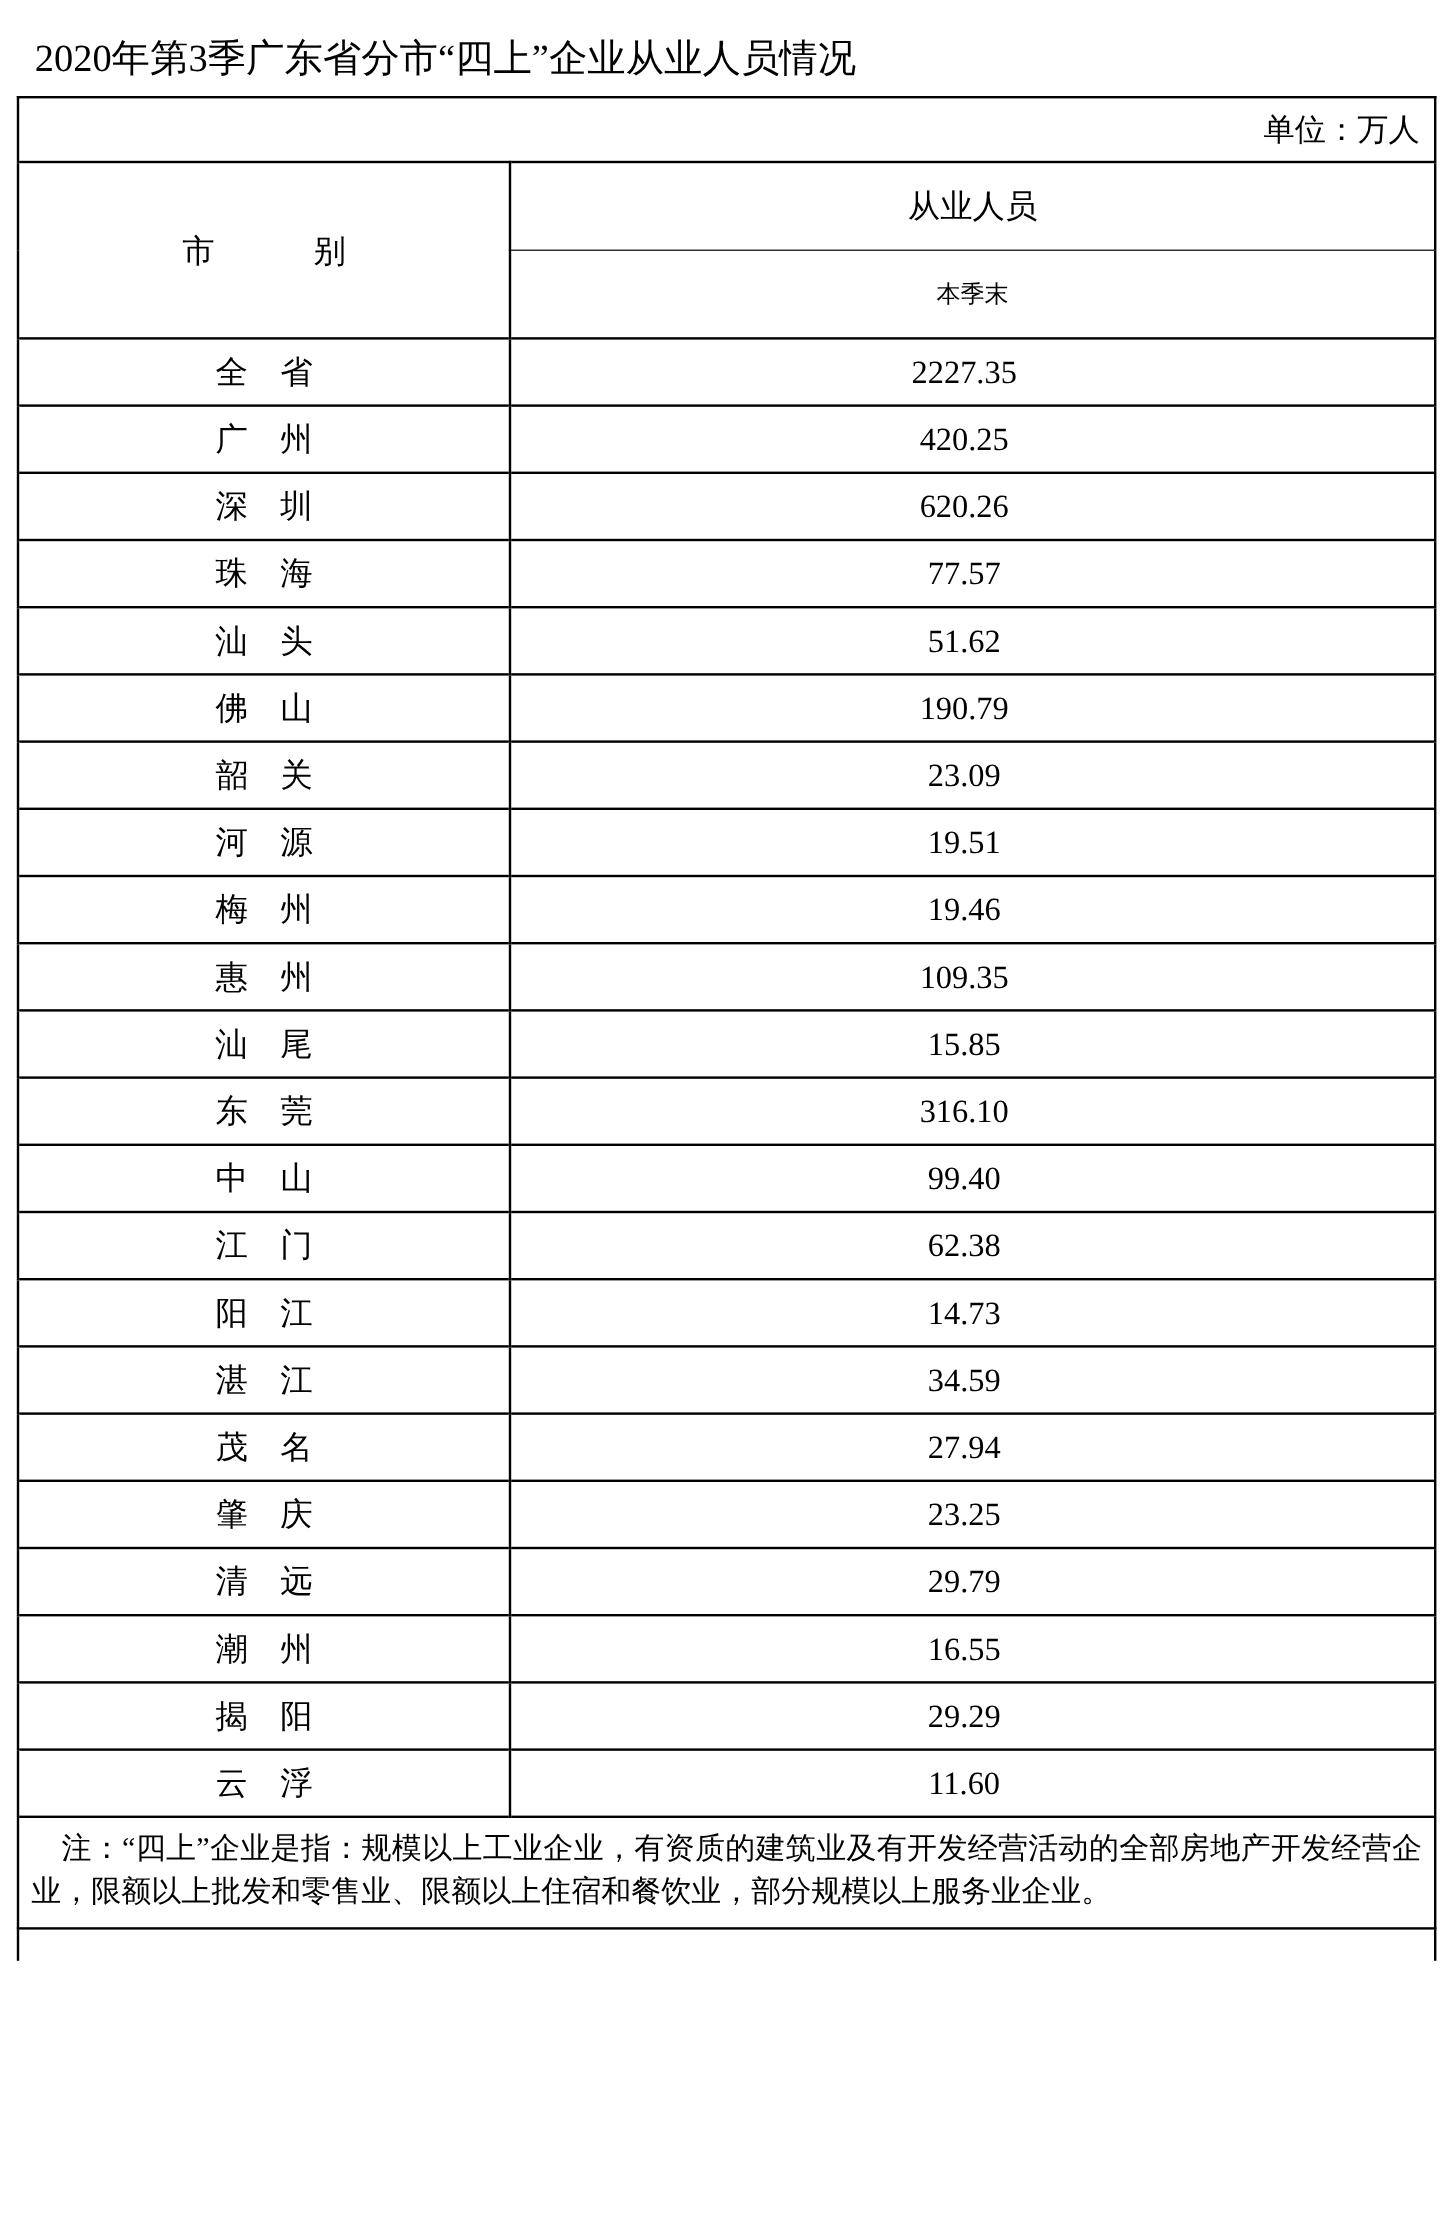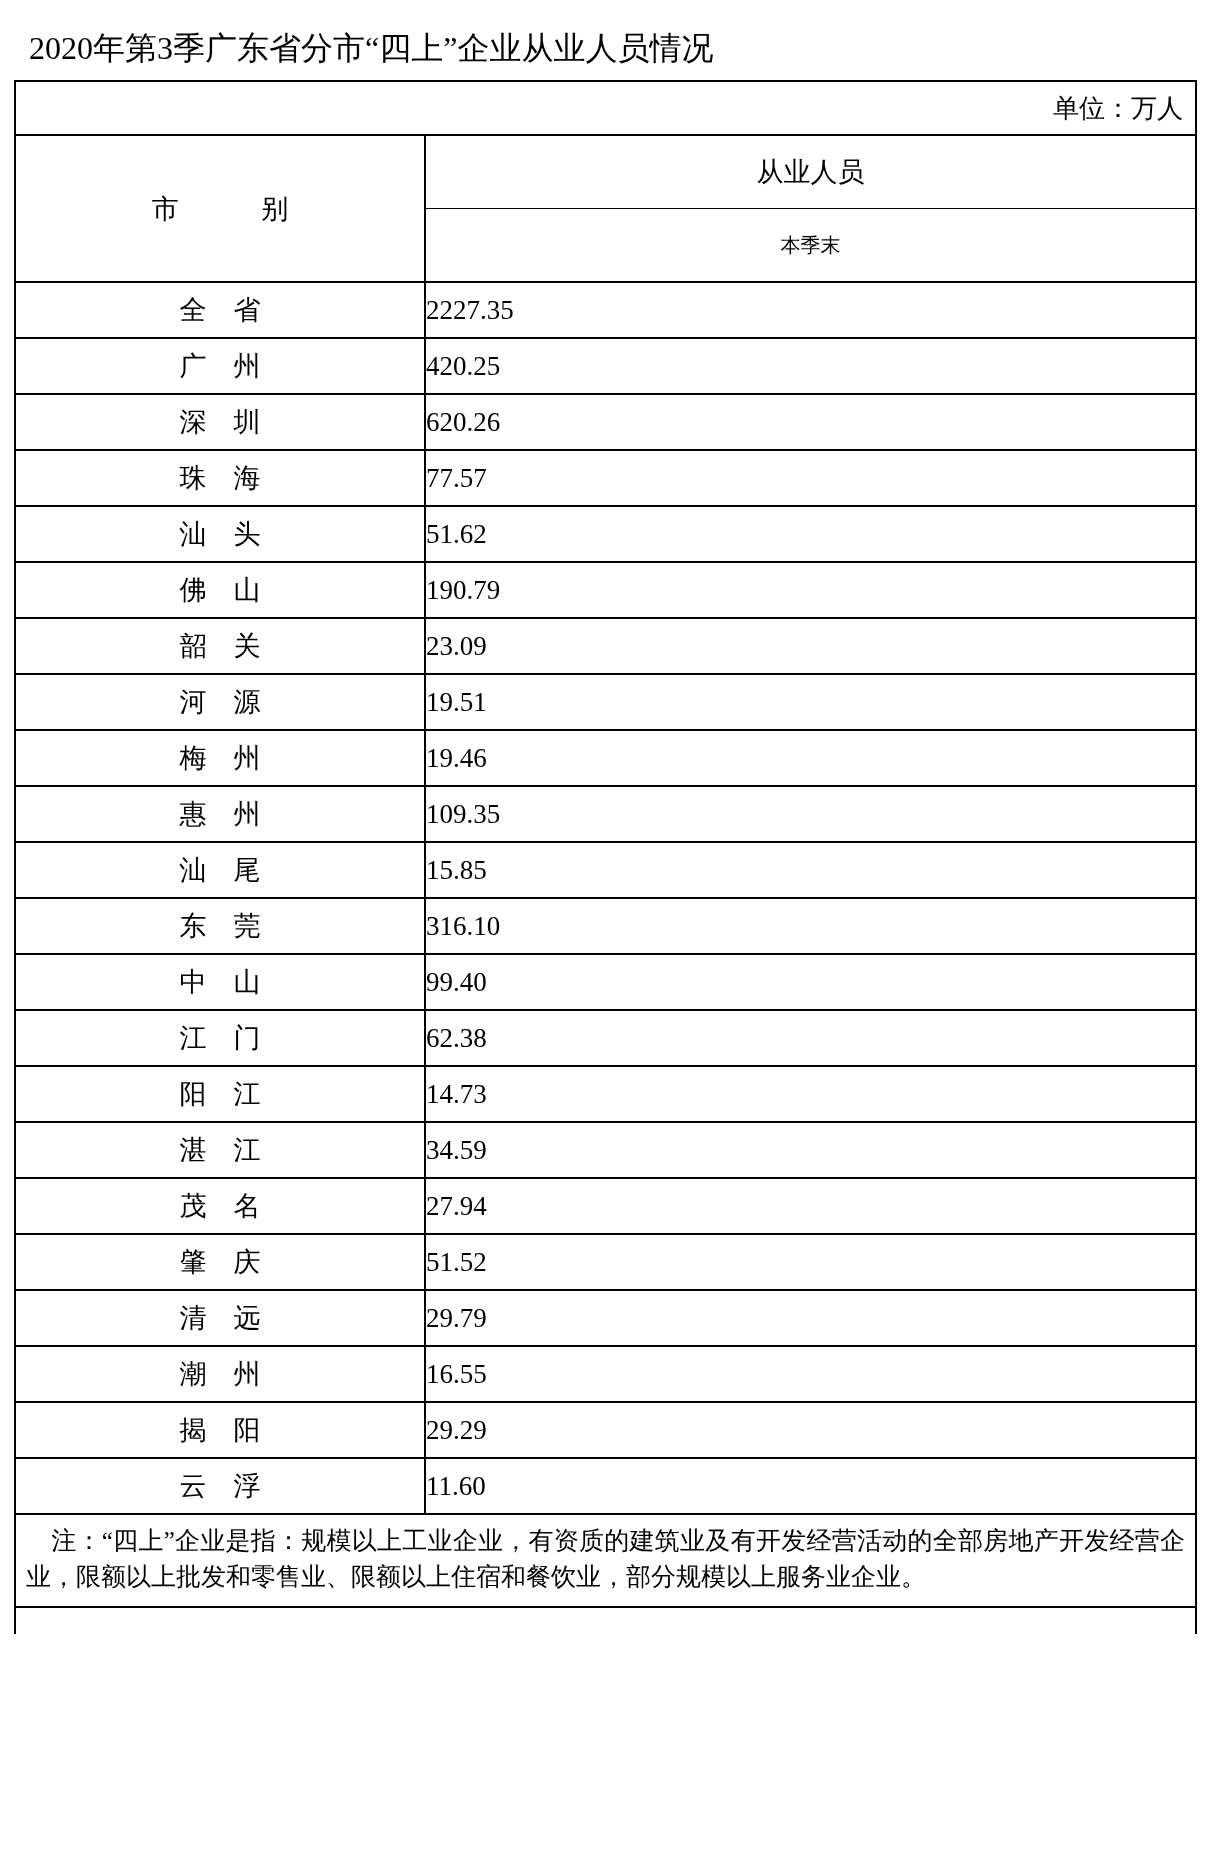--- a/index.html
+++ b/index.html
@@ -70,21 +70,21 @@
   .row-city {
     border-top: 2px solid #000;
     border-right: 2px solid #000;
     text-align: center;
     font-size: 27px;
     height: 54px;
     margin-top: 28px;
   }
   .row-val {
     border-top: 2px solid #000;
-    text-align: left;
+    text-align: center;
     padding-right: 14px !important;
     font-size: 27px;
     height: 54px;
     margin-top: 24px;
   }
   .note-cell {
     border-top: 2px solid #000;
     border-bottom: 2px solid #000;
     font-size: 25px;
     line-height: 1.45;
@@ -195,21 +195,21 @@
       <tr>
         <td class="row-city outer-left">湛　江</td>
         <td class="row-val outer-right">34.59</td>
       </tr>
       <tr>
         <td class="row-city outer-left">茂　名</td>
         <td class="row-val outer-right">27.94</td>
       </tr>
       <tr>
         <td class="row-city outer-left">肇　庆</td>
-        <td class="row-val outer-right">51.52</td>
+        <td class="row-val outer-right">23.25</td>
       </tr>
       <tr>
         <td class="row-city outer-left">清　远</td>
         <td class="row-val outer-right">29.79</td>
       </tr>
       <tr>
         <td class="row-city outer-left">潮　州</td>
         <td class="row-val outer-right">16.55</td>
       </tr>
       <tr>

